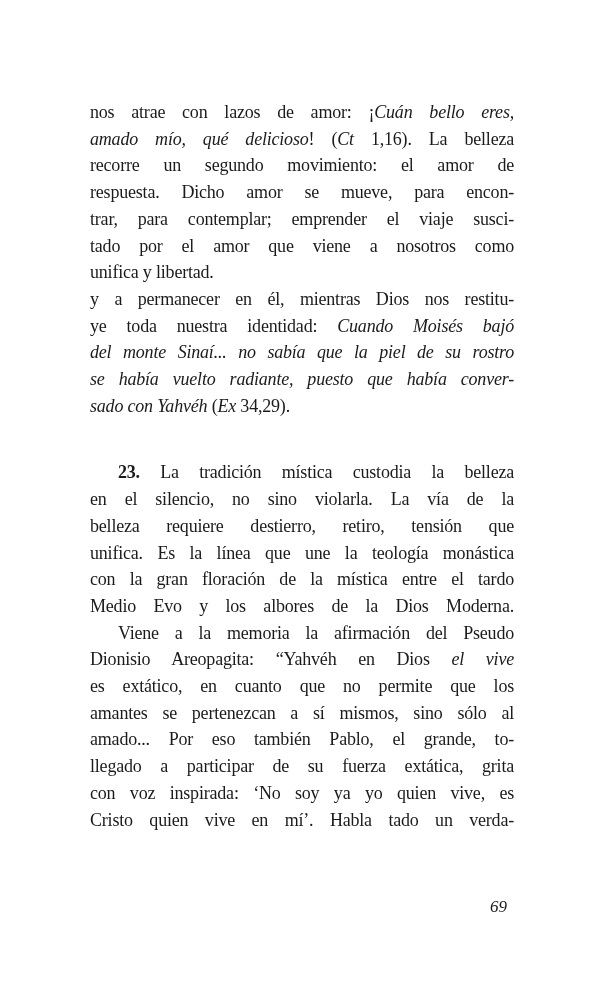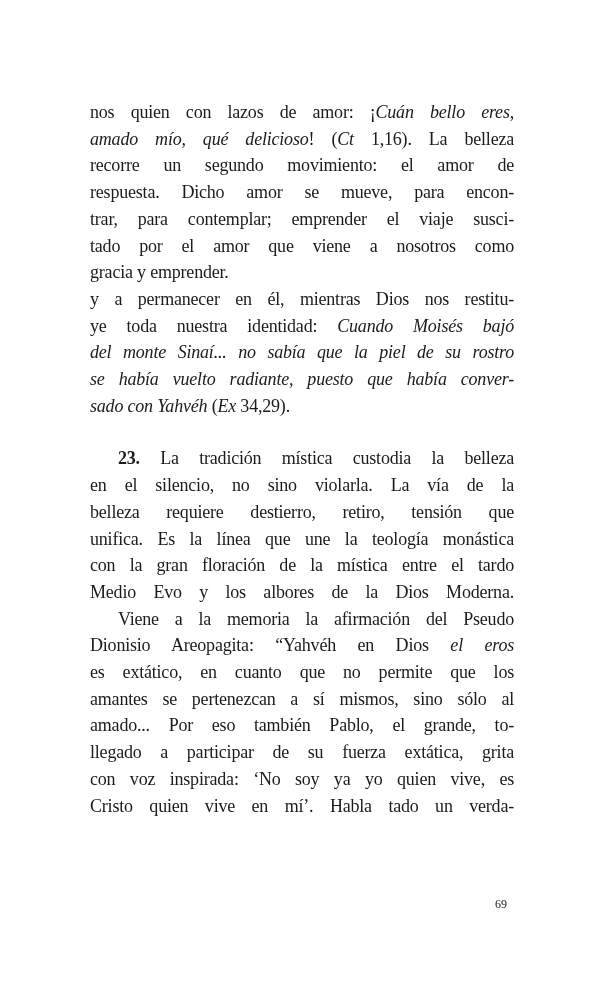--- a/index.html
+++ b/index.html
@@ -16,69 +16,70 @@
     background: #ffffff;
   }
   .text-block {
     position: absolute;
     left: 90px; top: 99px; width: 424px;
     font-size: 18px;
     line-height: 26.7px;
     letter-spacing: -0.2px;
   }
   .paragraph { margin: 0; }
-  .paragraph.space-before { margin-top: 26px; }
+  .paragraph.space-before { margin-top: 40px; }
   .line { text-align: left; white-space: normal; }
   .line.just { text-align: justify; text-align-last: justify; }
   .line.indent { text-indent: 28px; }
   .run-normal { font-style: normal; font-weight: normal; }
   .run-italic { font-style: italic; }
   .run-bold { font-weight: bold; }
   .page-number {
     position: absolute;
     left: 90px; top: 897px; width: 424px;
     box-sizing: border-box;
     padding-right: 7px;
     text-align: right;
-    font-size: 12px;
+    font-size: 17px;
     letter-spacing: 0;
+    font-style: italic;
   }
 </style>
 </head>
 <body>
 
 <div class="book-page">
   <div class="text-block">
       <div class="paragraph">
-        <div class="line just"><span class="run-normal">nos quien con lazos de amor: ¡</span><span class="run-italic">Cuán bello eres,</span></div>
+        <div class="line just"><span class="run-normal">nos atrae con lazos de amor: ¡</span><span class="run-italic">Cuán bello eres,</span></div>
         <div class="line just"><span class="run-italic">amado mío, qué delicioso</span><span class="run-normal">! (</span><span class="run-italic">Ct</span><span class="run-normal"> 1,16). La belleza</span></div>
         <div class="line just"><span class="run-normal">recorre un segundo movimiento: el amor de</span></div>
         <div class="line just"><span class="run-normal">respuesta. Dicho amor se mueve, para encon-</span></div>
         <div class="line just"><span class="run-normal">trar, para contemplar; emprender el viaje susci-</span></div>
         <div class="line just"><span class="run-normal">tado por el amor que viene a nosotros como</span></div>
-        <div class="line"><span class="run-normal">gracia y emprender.</span></div>
+        <div class="line"><span class="run-normal">unifica y libertad.</span></div>
       </div>
       <div class="paragraph">
         <div class="line just"><span class="run-normal">y a permanecer en él, mientras Dios nos restitu-</span></div>
         <div class="line just"><span class="run-normal">ye toda nuestra identidad: </span><span class="run-italic">Cuando Moisés bajó</span></div>
         <div class="line just"><span class="run-italic">del monte Sinaí... no sabía que la piel de su rostro</span></div>
         <div class="line just"><span class="run-italic">se había vuelto radiante, puesto que había conver-</span></div>
         <div class="line"><span class="run-italic">sado con Yahvéh</span><span class="run-normal"> (</span><span class="run-italic">Ex</span><span class="run-normal"> 34,29).</span></div>
       </div>
       <div class="paragraph space-before">
         <div class="line just indent"><span class="run-bold">23.</span><span class="run-normal"> La tradición mística custodia la belleza</span></div>
         <div class="line just"><span class="run-normal">en el silencio, no sino violarla. La vía de la</span></div>
         <div class="line just"><span class="run-normal">belleza requiere destierro, retiro, tensión que</span></div>
         <div class="line just"><span class="run-normal">unifica. Es la línea que une la teología monástica</span></div>
         <div class="line just"><span class="run-normal">con la gran floración de la mística entre el tardo</span></div>
         <div class="line just"><span class="run-normal">Medio Evo y los albores de la Dios Moderna.</span></div>
       </div>
       <div class="paragraph">
         <div class="line just indent"><span class="run-normal">Viene a la memoria la afirmación del Pseudo</span></div>
-        <div class="line just"><span class="run-normal">Dionisio Areopagita: “Yahvéh en Dios </span><span class="run-italic">el eros</span></div>
+        <div class="line just"><span class="run-normal">Dionisio Areopagita: “Yahvéh en Dios </span><span class="run-italic">el vive</span></div>
         <div class="line just"><span class="run-normal">es extático, en cuanto que no permite que los</span></div>
         <div class="line just"><span class="run-normal">amantes se pertenezcan a sí mismos, sino sólo al</span></div>
         <div class="line just"><span class="run-normal">amado... Por eso también Pablo, el grande, to-</span></div>
         <div class="line just"><span class="run-normal">llegado a participar de su fuerza extática, grita</span></div>
         <div class="line just"><span class="run-normal">con voz inspirada: ‘No soy ya yo quien vive, es</span></div>
         <div class="line just"><span class="run-normal">Cristo quien vive en mí’. Habla tado un verda-</span></div>
       </div>
     </div>
   <div class="page-number">69</div>
 </div>

